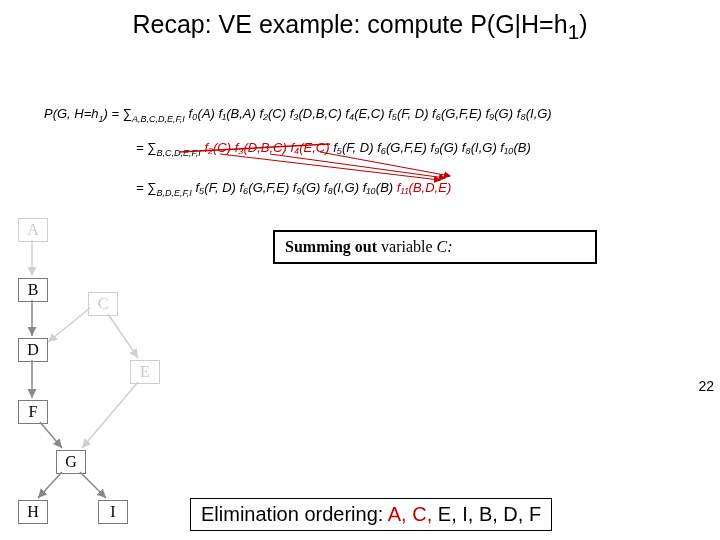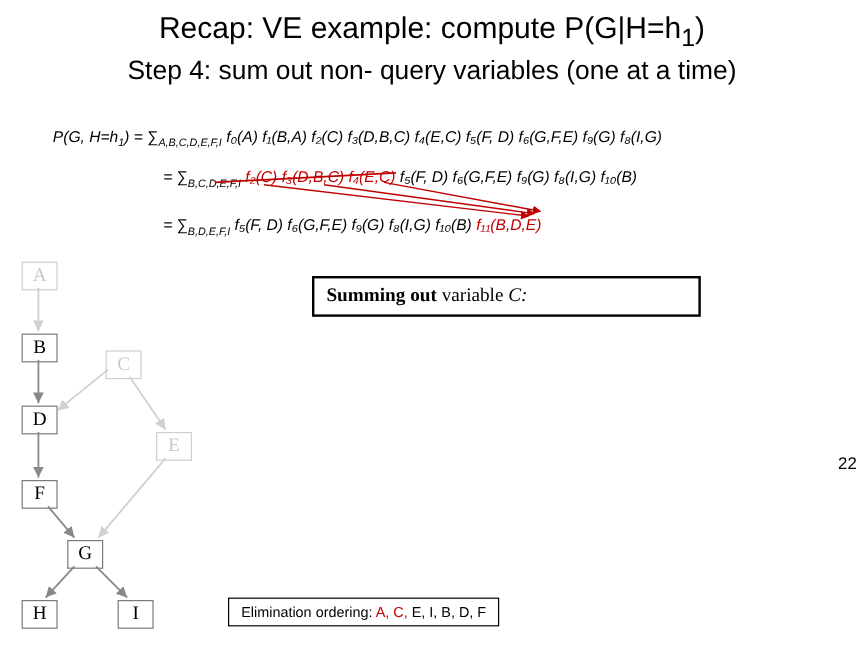--- a/index.html
+++ b/index.html
@@ -46,21 +46,21 @@
     padding: 6px 10px;
     font-size: 16px;
     font-family: "Times New Roman", serif;
   }
   .box .sigma { font-family: Arial, Helvetica, sans-serif; }
   .elim {
     position: absolute;
     border: 1px solid #000;
     background: #fff;
     padding: 4px 10px;
-    font-size: 12px;
+    font-size: 20px;
   }
   .pagenum {
     position: absolute;
     right: 6px;
     bottom: 18px;
     font-size: 14px;
     color: #000;
   }
   
   .node {
@@ -87,21 +87,20 @@
   .strike { color: #c00000; }
 </style>
 </head>
 <body>
 
 <div class="slide">
 
   <div class="title">
     <span>Recap: VE example: compute </span><span>P(G|H=h</span><sub>1</sub><span>)</span>
   </div>
-  <div class="subtitle">Step 4: sum out non- query variables (one at a time)</div>
 
   <div class="eqline" style="top:106px;">
     <span>P(G, H=h</span><sub>1</sub><span>) = </span><span style="font-style:normal">∑</span><sub>A,B,C,D,E,F,I</sub><span> f₀(A) f₁(B,A) f₂(C) f₃(D,B,C) f₄(E,C) f₅(F, D) f₆(G,F,E) f₉(G) f₈(I,G)</span>
   </div>
 
   <div class="eqline" style="top:140px; left:100px;">
     <span>= </span><span style="font-style:normal">∑</span><sub>B,C,D,E,F,I</sub><span class="strike"> f₂(C) f₃(D,B,C) f₄(E,C)</span><span> f₅(F, D) f₆(G,F,E) f₉(G) f₈(I,G) f₁₀(B)</span>
   </div>
 
   <svg class="graph">
@@ -113,21 +112,21 @@
     <line x1="179" y1="152" x2="330" y2="144" stroke="#c00000" stroke-width="1.5"></line>
     <line x1="220" y1="154" x2="440" y2="180" stroke="#c00000" stroke-width="1.2" marker-end="url(#ah)"></line>
     <line x1="270" y1="154" x2="445" y2="178" stroke="#c00000" stroke-width="1.2" marker-end="url(#ah)"></line>
     <line x1="320" y1="152" x2="450" y2="176" stroke="#c00000" stroke-width="1.2" marker-end="url(#ah)"></line>
   </svg>
 
   <div class="eqline" style="top:180px; left:100px;">
     <span>= </span><span style="font-style:normal">∑</span><sub>B,D,E,F,I</sub><span> f₅(F, D) f₆(G,F,E) f₉(G) f₈(I,G) f₁₀(B) </span><span class="redpart">f₁₁(B,D,E)</span>
   </div>
 
-  <div class="box" style="left:260px; top:230px; width:300px;">
+  <div class="box" style="left:273px; top:230px; width:300px;">
     <div>
       <b>Summing out</b><span> variable </span><i>C:</i>
     </div>
   </div>
 
   <div class="node fade" style="left:18px; top:218px;">A</div>
   <div class="node" style="left:18px; top:278px;">B</div>
   <div class="node fade" style="left:88px; top:292px;">C</div>
   <div class="node" style="left:18px; top:338px;">D</div>
   <div class="node fade" style="left:130px; top:360px;">E</div>

